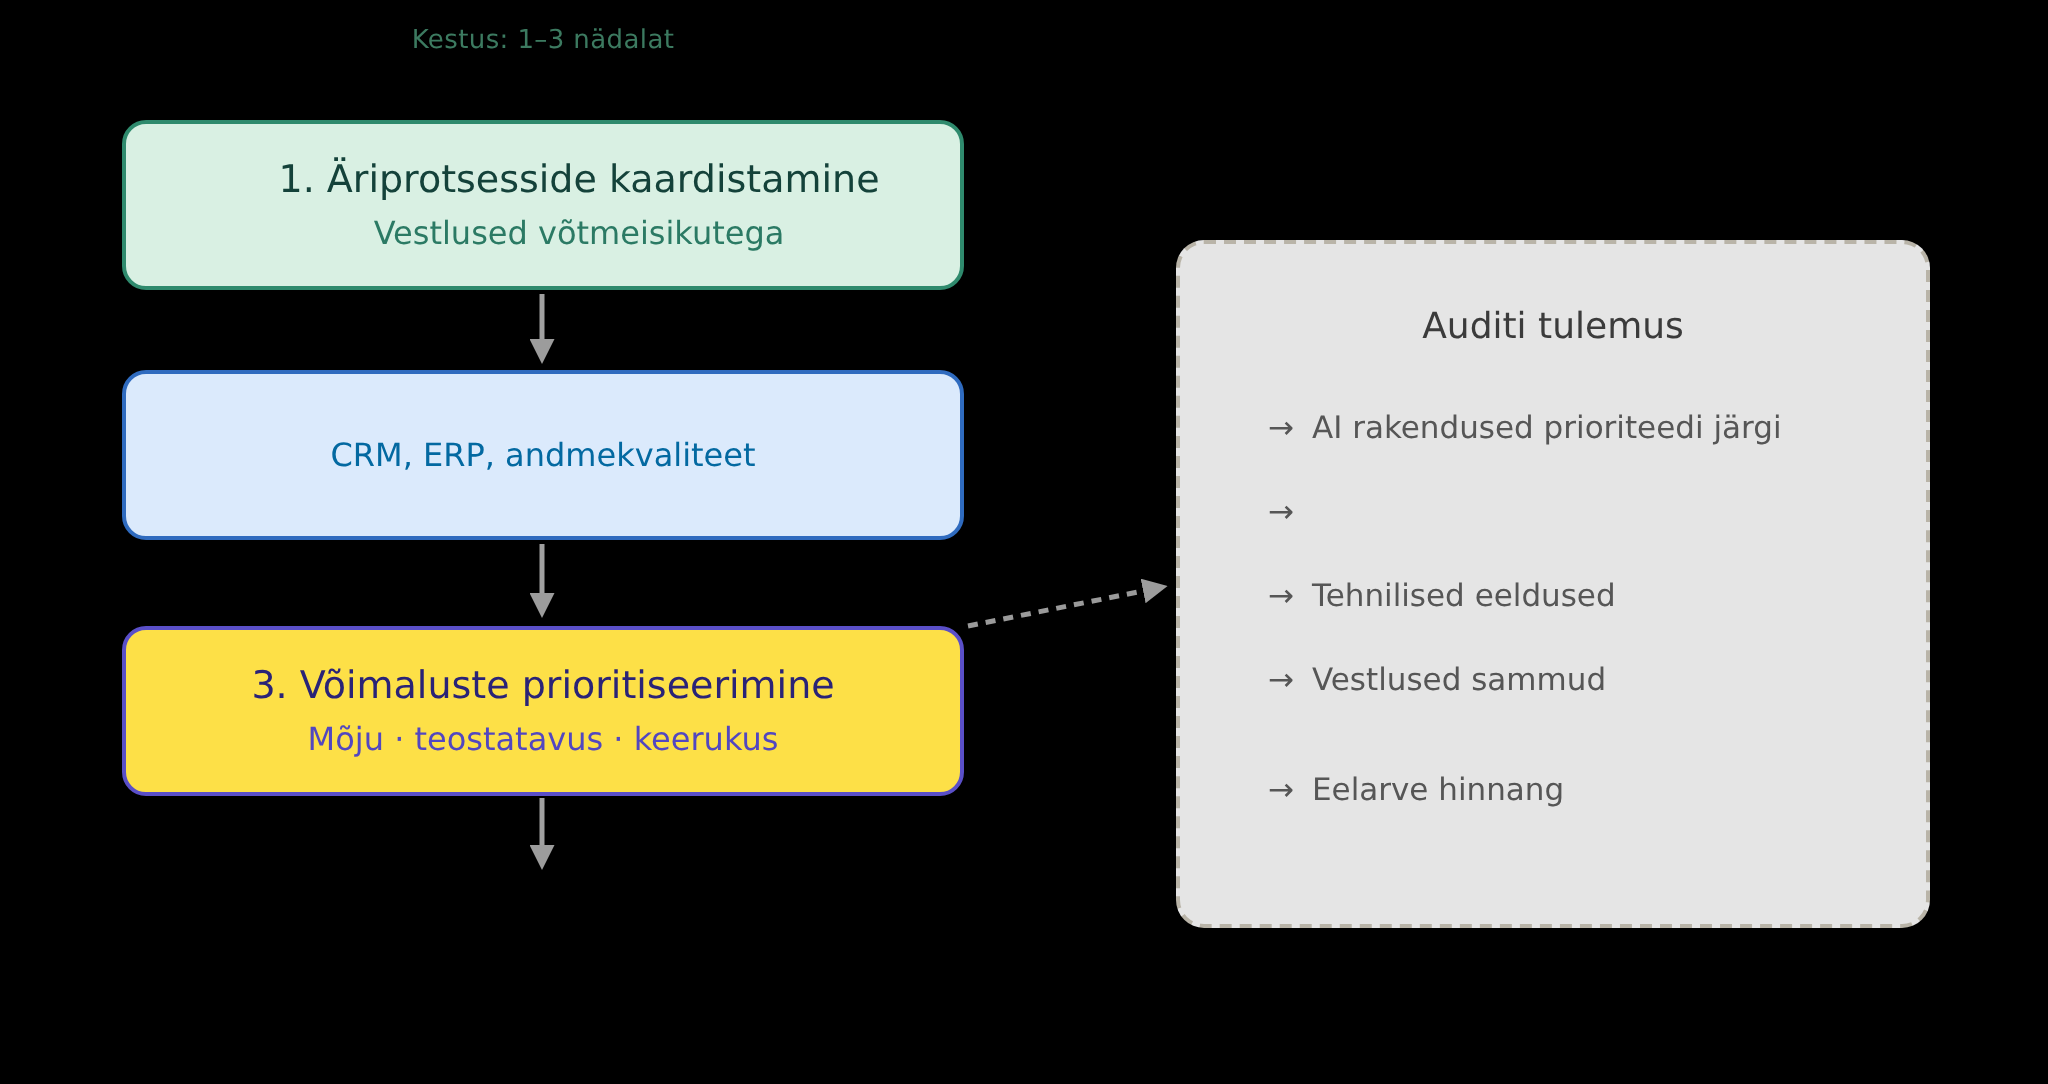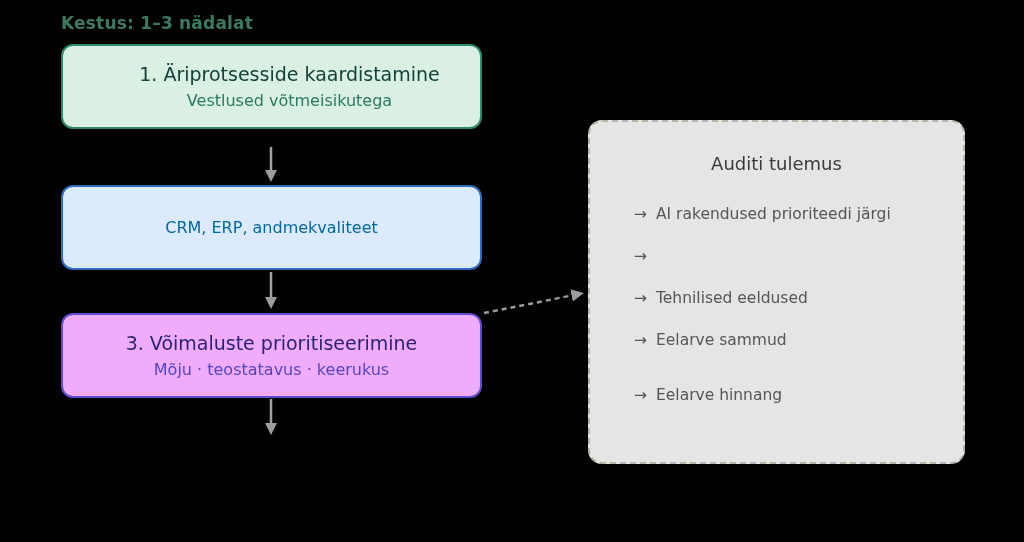--- a/index.html
+++ b/index.html
@@ -14,23 +14,23 @@
     background: #000000;
     overflow: hidden;
     font-family: "DejaVu Sans", "Liberation Sans", sans-serif;
   }
 
   .duration {
     position: absolute;
     left: 61px;
     top: 13px;
     width: 421px;
-    text-align: left;
-    font-size: 17px;
-    font-weight: bold;
+    text-align: center;
+    font-size: 13px;
+    font-weight: normal;
     color: #3c7a60;
     letter-spacing: 0.2px;
   }
 
   .step {
     position: absolute;
     left: 61px;
     width: 421px;
     height: 85px;
     box-sizing: border-box;
@@ -39,29 +39,29 @@
     display: flex;
     flex-direction: column;
     align-items: center;
     justify-content: center;
     gap: 5px;
     text-align: center;
   }
   .step .title    { font-size: 19px; line-height: 24px; }
   .step .subtitle { font-size: 16px; line-height: 20px; }
 
-  .s1 { top: 44px;  background: #d9f0e3; border-color: #2f8a6d; padding-left: 36px; }
+  .s1 { top: 60px;  background: #d9f0e3; border-color: #2f8a6d; padding-left: 36px; }
   .s1 .title    { color: #14423a; }
   .s1 .subtitle { color: #2b7a64; }
 
   .s2 { top: 185px; background: #dbeafc; border-color: #2f6bbf; }
   .s2 .title    { color: #163f6e; }
   .s2 .subtitle { color: #0369a1; }
 
-  .s3 { top: 313px; background: #f0abfc; border-color: #5a4fc8; }
+  .s3 { top: 313px; background: #fde047; border-color: #5a4fc8; }
   .s3 .title    { color: #2a2377; }
   .s3 .subtitle { color: #5247c0; }
 
   .s4 { top: 438px; height: 84px; background: #fdece4; border-color: #b5583c; }
   .s4 .title    { color: #6f2e1b; }
   .s4 .subtitle { color: #9e3c27; }
 
   .connectors {
     position: absolute;
     left: 0;
@@ -152,21 +152,21 @@
       </div>
       <div class="panel-row">
         <span class="arr">→</span>
       </div>
       <div class="panel-row">
         <span class="arr">→</span>
         <span>Tehnilised eeldused</span>
       </div>
       <div class="panel-row">
         <span class="arr">→</span>
-        <span>Eelarve sammud</span>
+        <span>Vestlused sammud</span>
       </div>
       <div class="panel-row gap">
         <span class="arr">→</span>
         <span>Eelarve hinnang</span>
       </div>
     </div>
   </div>
 
 </div>
 

